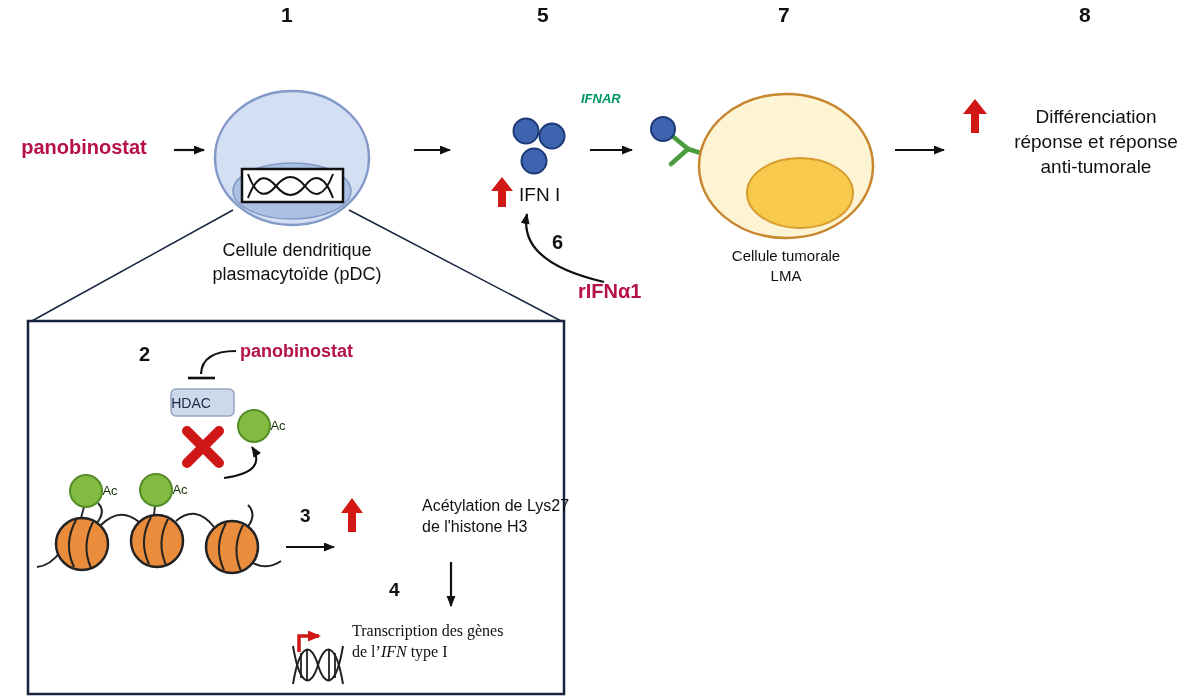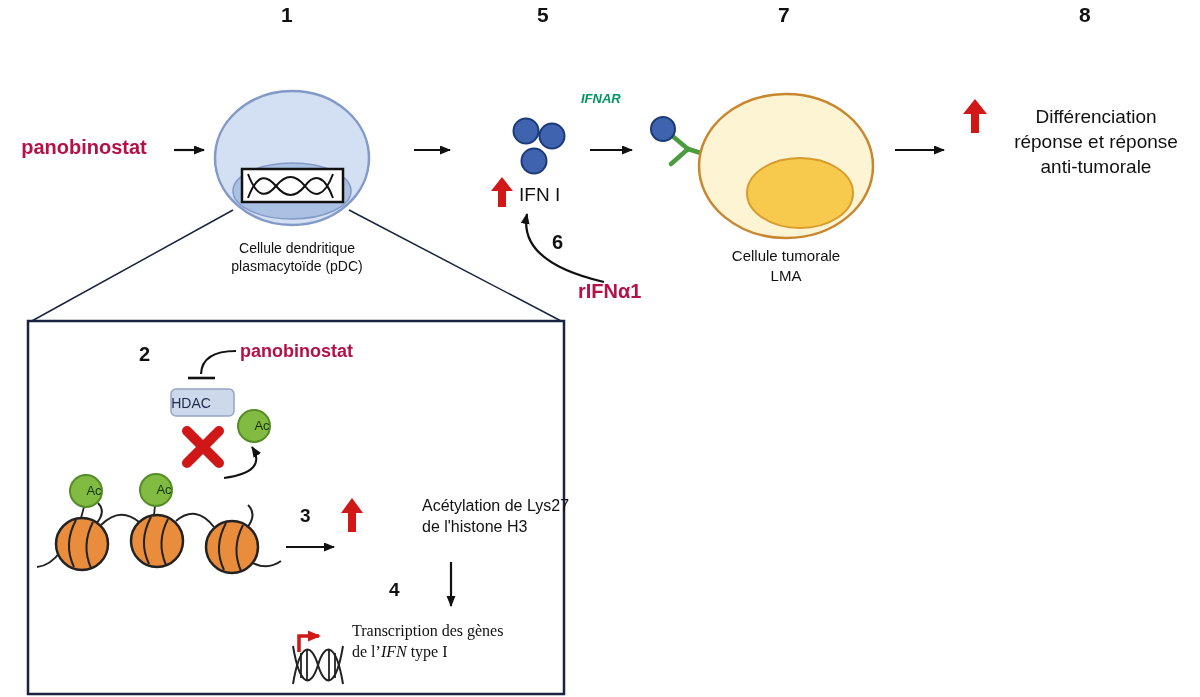--- a/index.html
+++ b/index.html
@@ -6,21 +6,21 @@
   #canvas{position:relative;width:1200px;height:697px;background:#ffffff;overflow:hidden;
           font-family:"Liberation Sans",sans-serif;color:#111;}
   .abs{position:absolute;}
   svg{position:absolute;left:0;top:0;z-index:1;}
   .lbl{z-index:3;line-height:1.32;}
   .num{font-weight:bold;font-size:21px;z-index:3;}
   .crimson{color:#b51147;font-weight:bold;}
   .center{text-align:center;}
   .ifnar{color:#00965f;font-style:italic;font-weight:bold;font-size:13px;}
   .small{font-size:16px;line-height:1.3;}
-  .ac-lbl{font-size:13px;width:48px;text-align:center;z-index:3;color:#143306;}
+  .ac-lbl{font-size:13px;width:48px;text-align:center;z-index:3;color:#143306;padding-left:16px;}
   .hdac-lbl{font-size:14px;width:40px;text-align:center;z-index:3;color:#1a2a4a;}
   i{font-style:italic;}
 </style>
 </head>
 <body>
 
 <div id="canvas">
 
   <svg width="1200" height="697" viewBox="0 0 1200 697">
     <defs>
@@ -142,21 +142,21 @@
     <path d="M299 652 L299 636 L319 636" fill="none" stroke="#cf1717" stroke-width="3.5" marker-end="url(#ar)"></path>
   </svg>
 
   <div class="abs num" style="left:281px;top:3px;">1</div>
   <div class="abs num" style="left:537px;top:3px;">5</div>
   <div class="abs num" style="left:778px;top:3px;">7</div>
   <div class="abs num" style="left:1079px;top:3px;">8</div>
 
   <div class="abs lbl crimson center" style="left:0px;top:134px;width:168px;font-size:20px;">panobinostat</div>
 
-  <div class="abs lbl center" style="left:184px;top:239px;width:226px;font-size:14px;">
+  <div class="abs lbl center" style="left:184px;top:239px;width:226px;font-size:18px;">
     <div>Cellule dendritique</div>
     <div>plasmacytoïde (pDC)</div>
   </div>
 
   <div class="abs lbl ifnar" style="left:581px;top:90px;">IFNAR</div>
 
   <div class="abs lbl" style="left:519px;top:182px;font-size:19px;">IFN I</div>
 
   <div class="abs num" style="left:552px;top:231px;font-size:20px;">6</div>
 

